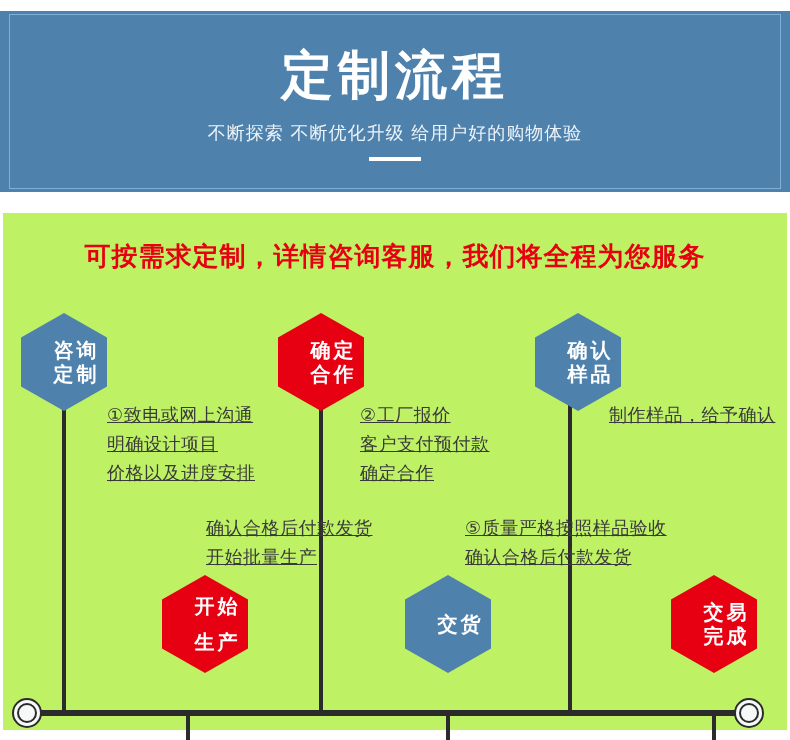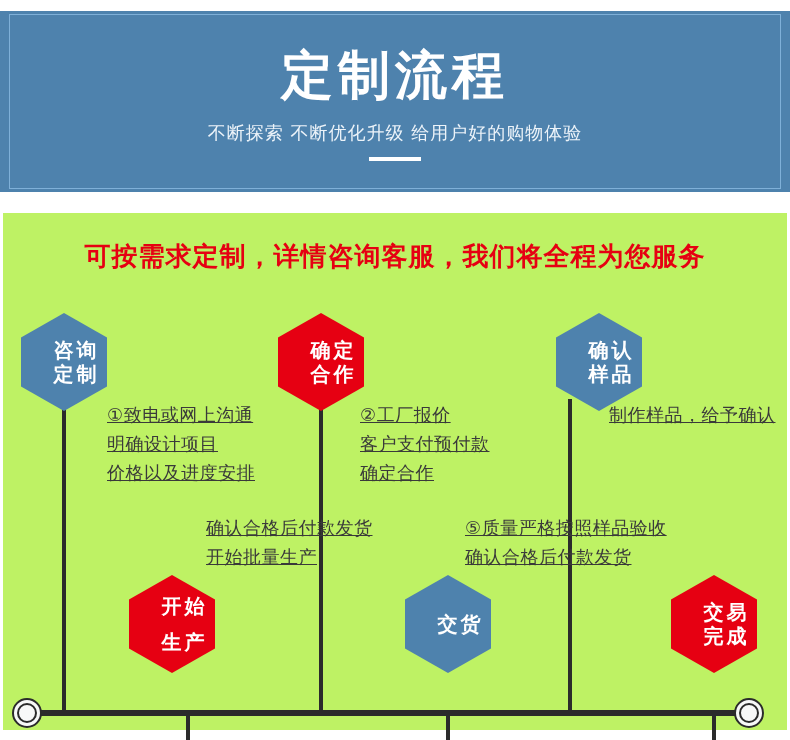--- a/index.html
+++ b/index.html
@@ -201,26 +201,26 @@
     <div class="hex blue" style="left:18px; top:100px;">
       <span class="hex-line">咨询</span>
       <span class="hex-line">定制</span>
     </div>
 
     <div class="hex red" style="left:275px; top:100px;">
       <span class="hex-line">确定</span>
       <span class="hex-line">合作</span>
     </div>
 
-    <div class="hex blue" style="left:553px; top:100px;">
+    <div class="hex blue" style="left:532px; top:100px;">
       <span class="hex-line">确认</span>
       <span class="hex-line">样品</span>
     </div>
 
-    <div class="hex red" style="left:126px; top:362px;gap:12px;">
+    <div class="hex red" style="left:159px; top:362px;gap:12px;">
       <span class="hex-line">开始</span>
       <span class="hex-line">生产</span>
     </div>
 
     <div class="hex blue" style="left:402px; top:362px;">
       <span class="hex-line">交货</span>
       <span class="hex-line"></span>
     </div>
 
     <div class="hex red" style="left:668px; top:362px;">

